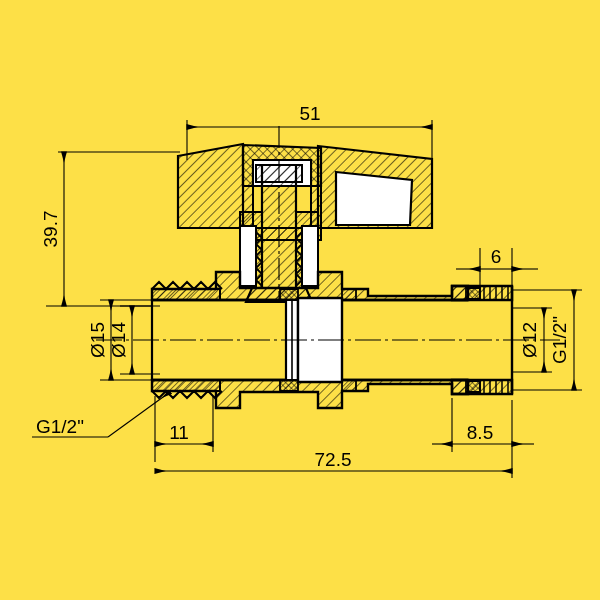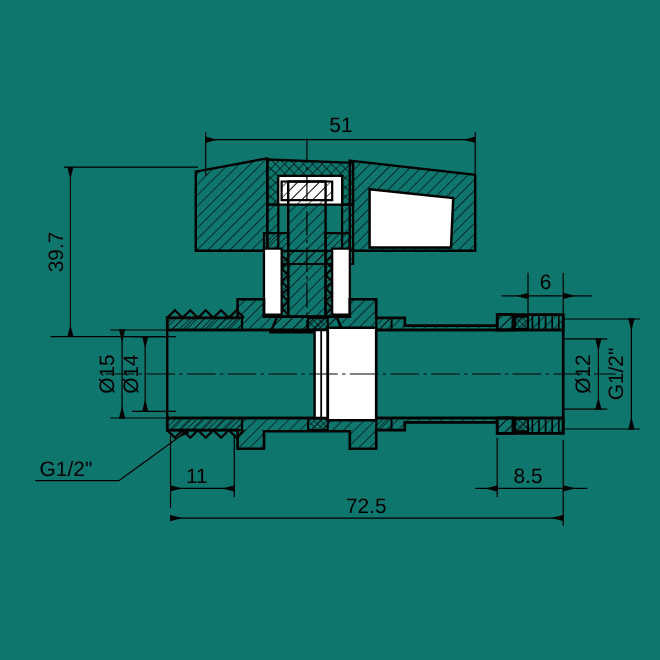--- a/index.html
+++ b/index.html
@@ -1,21 +1,21 @@
 <!DOCTYPE html>
 <html><head>
 <meta charset="utf-8">
 <style>
   html,body{margin:0;padding:0;background:#ffffff;}
   body{
     width:600px;height:600px;overflow:hidden;
     font-family:"Liberation Sans", sans-serif;
     -webkit-font-smoothing:antialiased;
   }
-  #sheet{position:relative;width:600px;height:600px;background:#0f766e;}
+  #sheet{position:relative;width:600px;height:600px;background:#fde047;}
   #dwg{position:absolute;left:0;top:0;}
   .dimtext{font-family:"Liberation Sans", sans-serif;}
 </style>
 </head>
 <body>
 
 <div id="sheet">
 
   <svg id="dwg" width="600" height="600" viewBox="0 0 600 600" shape-rendering="geometricPrecision">
 

